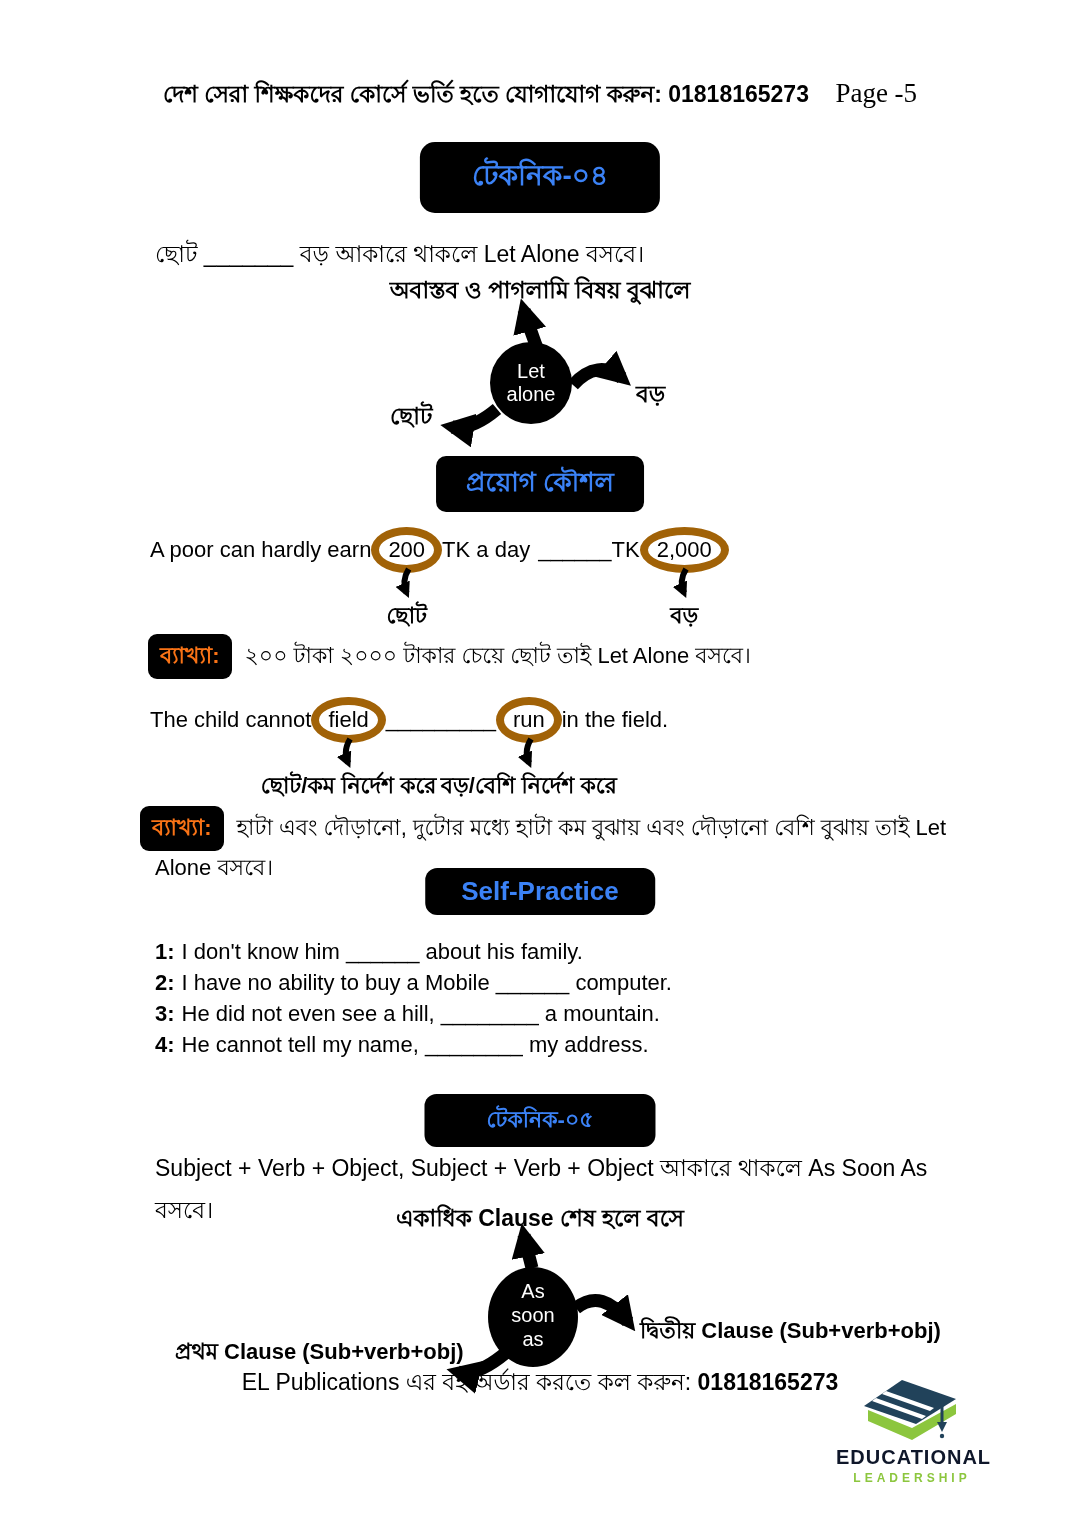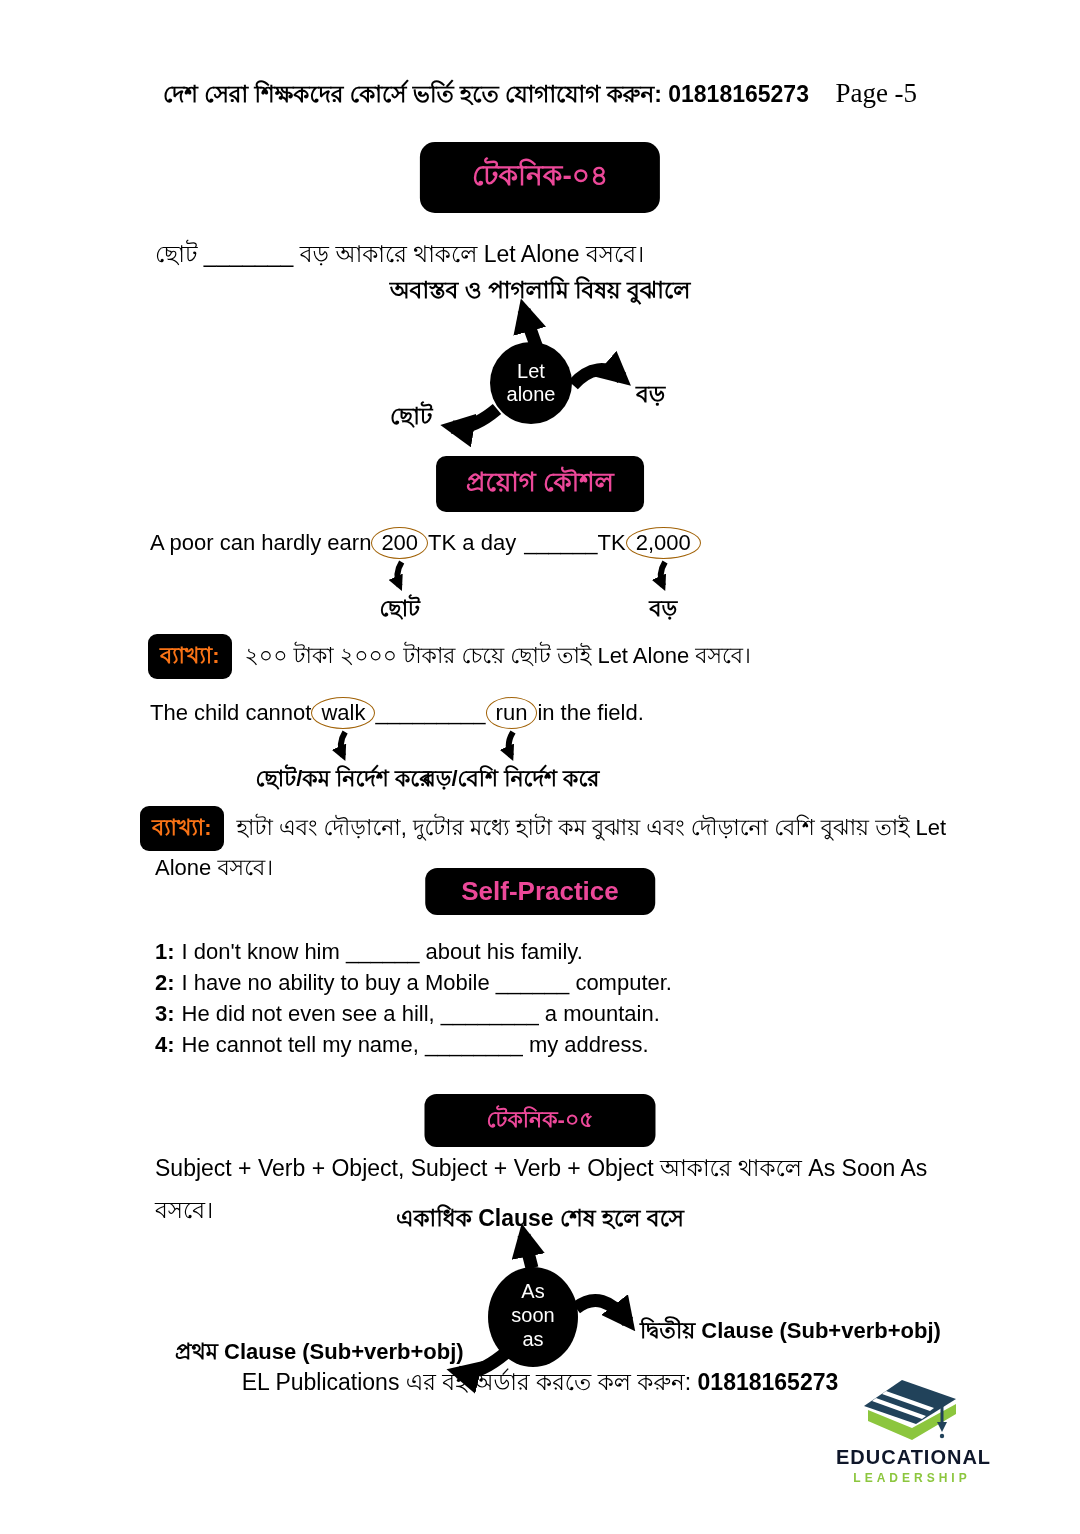--- a/index.html
+++ b/index.html
@@ -6,35 +6,35 @@
   html,body { background:#ffffff; }
   .page {
     position:relative; width:1080px; height:1534px; margin:0 auto;
     background:#ffffff; overflow:hidden; color:#000;
     font-family:"Liberation Sans","DejaVu Sans",sans-serif;
   }
   .header { position:absolute; top:76px; left:0; width:100%; text-align:center; }
   .header .h-bn { font-weight:bold; font-size:23px; }
   .header .h-page { font-family:"Liberation Serif","DejaVu Serif",serif; font-size:27px; margin-left:22px; }
 
-  .pill { position:absolute; left:50%; transform:translateX(-50%); background:#000; color:#ec4899;
+  .pill { position:absolute; left:50%; transform:translateX(-50%); background:#000; color:#3b82f6;
           font-weight:bold; text-align:center; white-space:nowrap; }
   .pill-t4    { top:142px;  font-size:28px; padding:12px 52px; border-radius:15px; }
   .pill-usage { top:456px;  font-size:26px; padding:6px 30px;  border-radius:10px; }
   .pill-self  { top:868px;  font-size:26px; padding:8px 36px;  border-radius:12px; }
   .pill-t5    { top:1094px; font-size:22px; padding:8px 62px;  border-radius:12px; }
 
   .bodytext { position:absolute; font-size:23px; }
   .boldcap  { position:absolute; left:50%; transform:translateX(-50%); font-weight:bold; font-size:23px; white-space:nowrap; }
 
   .diagram { position:absolute; }
   .dlbl { position:absolute; font-weight:bold; font-size:23px; white-space:nowrap; }
 
   .ex-row { position:absolute; display:flex; align-items:center; font-size:22px; white-space:nowrap; }
-  .circ { display:inline-block; border:1px solid #a16207; border-radius:50%; padding:2px 9px; position:relative; }
+  .circ { display:inline-block; border:8px solid #a16207; border-radius:50%; padding:2px 9px; position:relative; }
   .below { position:absolute; top:100%; left:50%; transform:translateX(-50%);
            display:flex; flex-direction:column; align-items:center; margin-top:2px; }
   .below .lbl { font-weight:bold; font-size:22px; white-space:nowrap; margin-top:-1px; }
   .blank { margin-left:8px; }
 
   .explain { position:absolute; display:flex; align-items:center; gap:13px; font-size:22px; white-space:nowrap; }
   .tag { background:#000; color:#f97316; font-weight:bold; font-size:22px; padding:4px 12px; border-radius:9px; }
 
   .plist { position:absolute; font-size:22px; line-height:31px; }
   .plist b { margin-right:7px; }
@@ -114,21 +114,21 @@
   </div>
 
   <div class="explain" style="left:148px; top:634px;">
     <span class="tag">ব্যাখ্যা:</span>
     <span>২০০ টাকা ২০০০ টাকার চেয়ে ছোট তাই Let Alone বসবে।</span>
   </div>
 
   <div class="ex-row" style="left:150px; top:697px;">
     <span>The child cannot</span>
     <span class="circ">
-      <span>walk</span>
+      <span>field</span>
       <span class="below">
         <svg width="22" height="32" viewBox="0 0 22 32">
           <path d="M 13 2 C 8 10 7 17 11 26" fill="none" stroke="#000" stroke-width="6" marker-end="url(#ah)"></path>
         </svg>
         <span class="lbl">ছোট/কম নির্দেশ করে</span>
       </span>
     </span>
     <span>_________</span>
     <span class="circ">
       <span>run</span>

